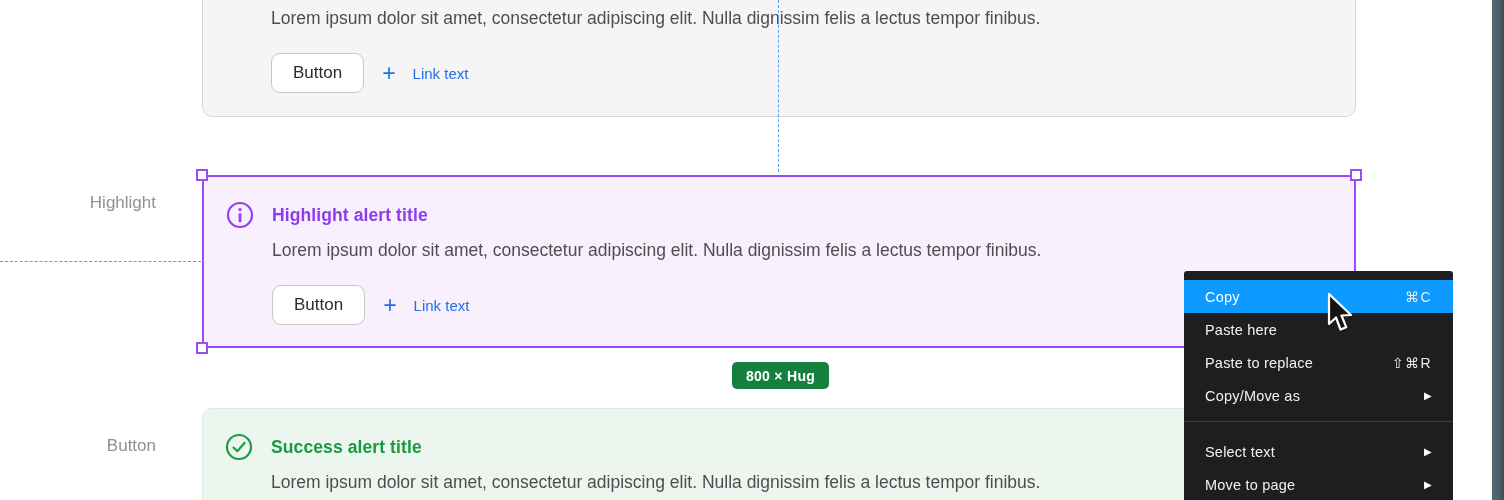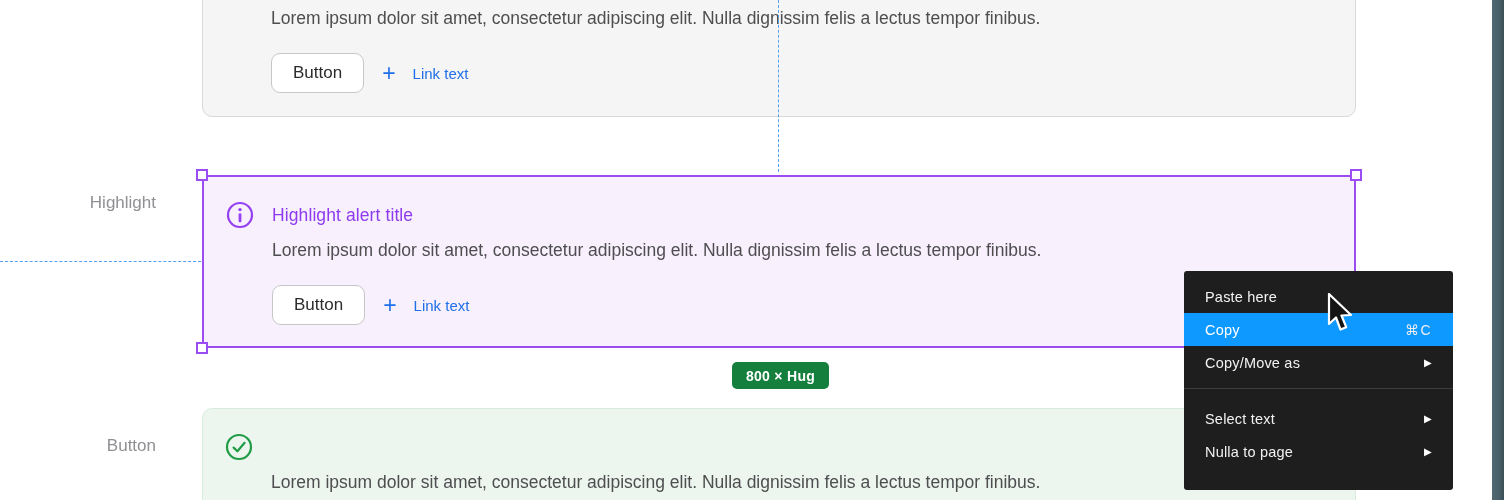--- a/index.html
+++ b/index.html
@@ -10,21 +10,21 @@
     font-family:"Liberation Sans","DejaVu Sans",sans-serif;
   }
 
   
   .alert { position:absolute; left:202px; width:1154px; height:173px; border-radius:10px; }
   .alert-neutral  { top:-56px; background:#F5F5F5; border:1px solid #D9D9D9; }
   .alert-highlight{ top:175px; background:#F8F0FD; border:2px solid #9B4DF3; border-radius:2px; }
   .alert-success  { top:408px; background:#ECF6EF; border:1px solid #D8ECDE; }
 
   .alert-icon { position:absolute; left:22px; top:24px; width:28px; height:28px; }
-  .alert-title{ position:absolute; left:68px; top:28px; font-size:17.5px; font-weight:400; letter-spacing:0.1px; }
+  .alert-title{ position:absolute; left:68px; top:28px; font-size:17.5px; font-weight:700; letter-spacing:0.1px; }
   .title-purple{ color:#8E3BEF; }
   .title-green { color:#189B40; }
   .alert-body { position:absolute; left:68px; top:63px; font-size:17.5px; color:#4E4E50; white-space:nowrap; }
   .alert-actions{ position:absolute; left:68px; top:108px; height:40px; display:flex; align-items:center; }
 
   .btn {
     height:40px; padding:14px 21px; background:#ffffff; border:1.5px solid #C7C7CA;
     border-radius:9px; font-size:17px; color:#2C2C2E; display:flex; align-items:center;
     font-family:inherit;
   }
@@ -118,42 +118,47 @@
 <div class="handle handle-bl"></div>
 <div class="handle handle-br"></div>
 
 <div class="size-badge">800 × Hug</div>
 
 <div class="alert alert-success">
   <svg class="alert-icon" viewBox="0 0 28 28">
     <circle cx="14" cy="14" r="12" fill="none" stroke="#1F9C45" stroke-width="2.2"></circle>
     <path d="M8.6 14.6 L12.4 18.3 L19.6 9.8" fill="none" stroke="#1F9C45" stroke-width="2.2" stroke-linecap="round" stroke-linejoin="round"></path>
   </svg>
+  <div class="alert-title title-green">Success alert title</div>
   <div class="alert-body">Lorem ipsum dolor sit amet, consectetur adipiscing elit. Nulla dignissim felis a lectus tempor finibus.</div>
 </div>
 
 <div class="context-menu">
+  <div class="menu-item hl">
+    <span>Copy</span>
+    <span class="menu-shortcut">⌘C</span>
+  </div>
   <div class="menu-item">
     <span>Paste here</span>
   </div>
-  <div class="menu-item hl">
-    <span>Copy</span>
-    <span class="menu-shortcut">⌘C</span>
+  <div class="menu-item">
+    <span>Paste to replace</span>
+    <span class="menu-shortcut">⇧⌘R</span>
   </div>
   <div class="menu-item">
     <span>Copy/Move as</span>
     <span class="submenu-arrow">▶</span>
   </div>
   <div class="menu-sep"></div>
   <div class="menu-item">
     <span>Select text</span>
     <span class="submenu-arrow">▶</span>
   </div>
   <div class="menu-item">
-    <span>Nulla to page</span>
+    <span>Move to page</span>
     <span class="submenu-arrow">▶</span>
   </div>
 </div>
 
 <svg class="cursor" width="30" height="42" viewBox="0 0 30 42">
   <polygon points="2,1 2,31 9,24.5 13.5,36.5 19.2,34.2 14.5,22.5 24,22" fill="#141414" stroke="#ffffff" stroke-width="2.2" stroke-linejoin="round"></polygon>
 </svg>
 
 <div class="edge-strip"></div>
 

